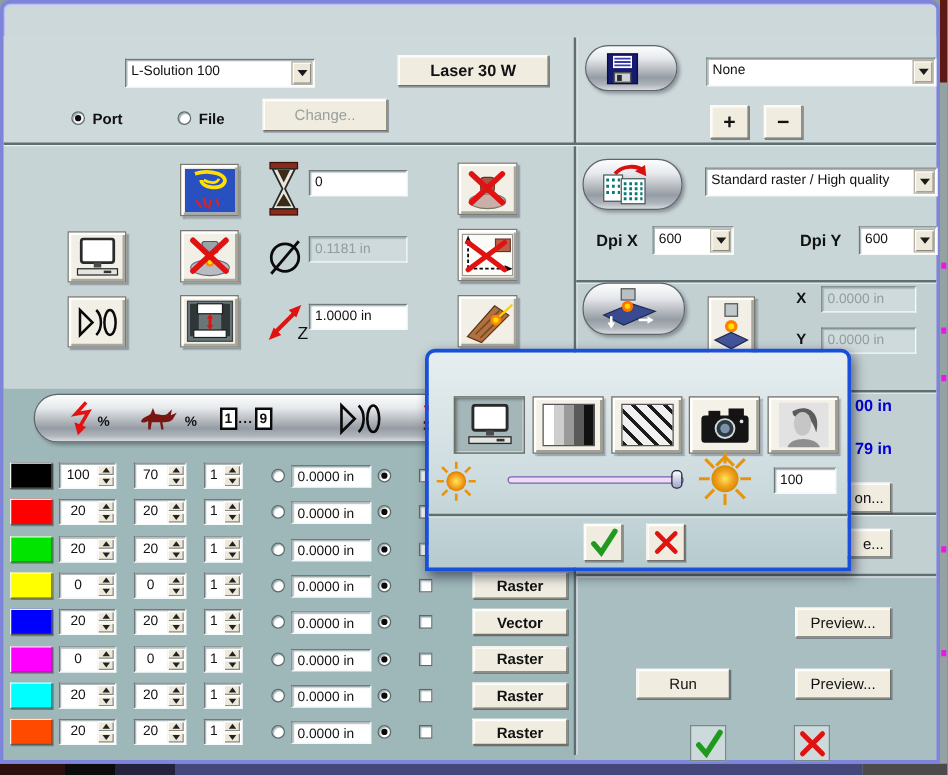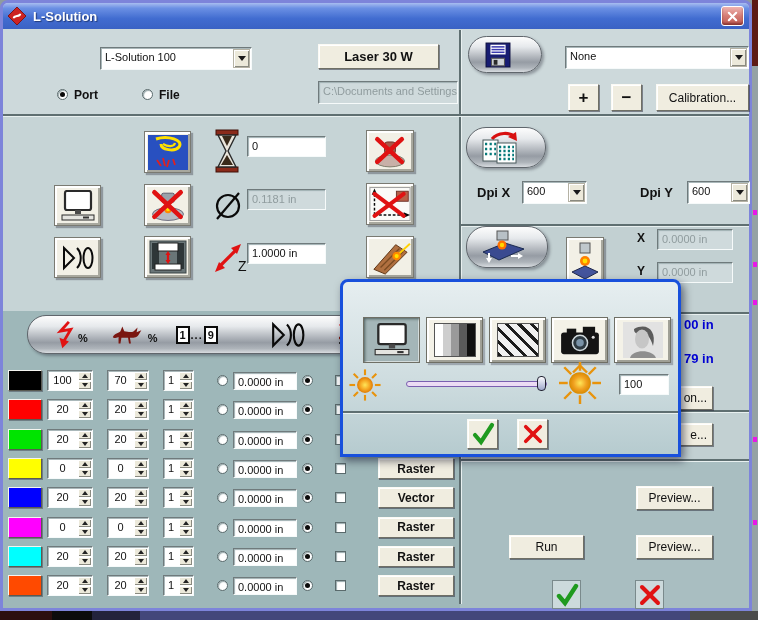--- a/index.html
+++ b/index.html
@@ -88,51 +88,33 @@
   <div class="abs" style="left:460px;top:225px;width:289px;height:236px;background:#c2d0d2"></div>
   <div class="abs" style="left:460px;top:461px;width:289px;height:147px;background:#a9bec1"></div>
 
   <div class="abs divv" style="left:459px;top:30px;height:574px"></div>
   <div class="abs divh" style="left:3px;top:114px;width:746px"></div>
   <div class="abs divh" style="left:461px;top:224px;width:288px"></div>
   <div class="abs divh" style="left:681px;top:312px;width:68px"></div>
   <div class="abs divh" style="left:681px;top:410px;width:68px"></div>
   <div class="abs divh" style="left:461px;top:459px;width:288px"></div>
 
-  <div class="abs titlebar">
-    <div>
-      <svg width="18" height="18" viewBox="0 0 20 20">
-          <path d="M10 0 L20 10 L10 20 L0 10 Z" fill="#cc2222" stroke="#7a0e0e"></path>
-          <path d="M6.5 12.5 C6.5 8.5,13.5 11.5,13.5 7.5" stroke="#fff" stroke-width="2.4" fill="none"></path>
-        </svg>
-    </div>
-    <div class="title-text">L-Solution</div>
-    <div style="flex:1"></div>
-    <div class="closebtn">
-      <svg width="11" height="11" viewBox="0 0 12 12">
-          <g stroke="#fff" stroke-width="2.4" stroke-linecap="round">
-            <line x1="2" y1="2" x2="10" y2="10"></line>
-            <line x1="10" y1="2" x2="2" y2="10"></line>
-          </g>
-        </svg>
-    </div>
-  </div>
 
   <div class="abs combo" style="left:100px;top:47px;width:152px;height:23px">
     <div class="ctext">L-Solution 100</div>
     <div class="cbtn">
         <div class="tri-dn"></div>
       </div>
   </div>
   <div class="abs btn3d lbl13" style="left:318px;top:44px;width:121px;height:25px">Laser 30 W</div>
   <div class="abs radio sel" style="left:57px;top:89px"></div>
   <div class="abs lbl12" style="left:74px;top:88px">Port</div>
   <div class="abs radio" style="left:142px;top:89px"></div>
   <div class="abs lbl12" style="left:159px;top:88px">File</div>
-  <div class="abs sunken dis" style="left:318px;top:81px;width:140px;height:23px">C:\Documents and Settings</div>
+  <div class="abs btn3d disabled" style="left:210px;top:79px;width:100px;height:26px">Change..</div>
 
   <div class="abs pill" style="left:468px;top:36px;width:74px;height:37px">
     <div style="margin-right:14px">
       <svg width="26" height="26" viewBox="0 0 24 24">
           <rect x="1" y="1" width="22" height="22" fill="#171c72" stroke="#0a0d40"></rect>
           <rect x="5" y="2.5" width="14" height="9" fill="#fff"></rect>
           <g stroke="#3a3ab0" stroke-width="1.4">
             <line x1="6" y1="4.5" x2="18" y2="4.5"></line>
             <line x1="6" y1="7" x2="18" y2="7"></line>
             <line x1="6" y1="9.5" x2="18" y2="9.5"></line>
@@ -143,21 +125,20 @@
     </div>
   </div>
   <div class="abs combo" style="left:565px;top:46px;width:184px;height:23px">
     <div class="ctext">None</div>
     <div class="cbtn">
         <div class="tri-dn"></div>
       </div>
   </div>
   <div class="abs btn3d lbl13" style="left:568px;top:84px;width:31px;height:27px;font-size:17px">+</div>
   <div class="abs btn3d lbl13" style="left:611px;top:84px;width:31px;height:27px;font-size:17px">−</div>
-  <div class="abs btn3d" style="left:656px;top:84px;width:93px;height:27px">Calibration...</div>
 
   <div class="abs pill" style="left:466px;top:127px;width:80px;height:41px">
     <div style="margin-right:10px">
       <svg width="42" height="34" viewBox="0 0 42 34">
         <path d="M12 8 C18 1 30 1 35 6" stroke="#d81010" stroke-width="3.2" fill="none"></path>
           <polygon points="37,10 28,6 36,1" fill="#d81010"></polygon>
         <rect x="3" y="9" width="15" height="21" fill="#fff" stroke="#4a5a5c"></rect>
         <g stroke="#067a7a" stroke-width="2.4" stroke-dasharray="2.2 2.4">
             <line x1="5" y1="13" x2="16" y2="13"></line>
             <line x1="5" y1="18" x2="16" y2="18"></line>
@@ -165,20 +146,26 @@
           </g>
         <rect x="17" y="12" width="19" height="20" fill="#fff" stroke="#4a5a5c"></rect>
         <g stroke="#067a7a" stroke-width="2.4" stroke-dasharray="2.2 2.2">
             <line x1="19" y1="16" x2="34" y2="16"></line>
             <line x1="19" y1="20" x2="34" y2="20"></line>
             <line x1="19" y1="24" x2="34" y2="24"></line>
             <line x1="19" y1="28" x2="34" y2="28"></line>
           </g>
       </svg>
     </div>
+  </div>
+  <div class="abs combo" style="left:564px;top:134px;width:186px;height:23px">
+    <div class="ctext">Standard raster / High quality</div>
+    <div class="cbtn">
+        <div class="tri-dn"></div>
+      </div>
   </div>
   <div class="abs lbl13" style="left:477px;top:185px">Dpi X</div>
   <div class="abs combo" style="left:522px;top:181px;width:65px;height:23px">
     <div class="ctext">600</div>
     <div class="cbtn">
         <div class="tri-dn"></div>
       </div>
   </div>
   <div class="abs lbl13" style="left:640px;top:185px">Dpi Y</div>
   <div class="abs combo" style="left:687px;top:181px;width:63px;height:23px">

